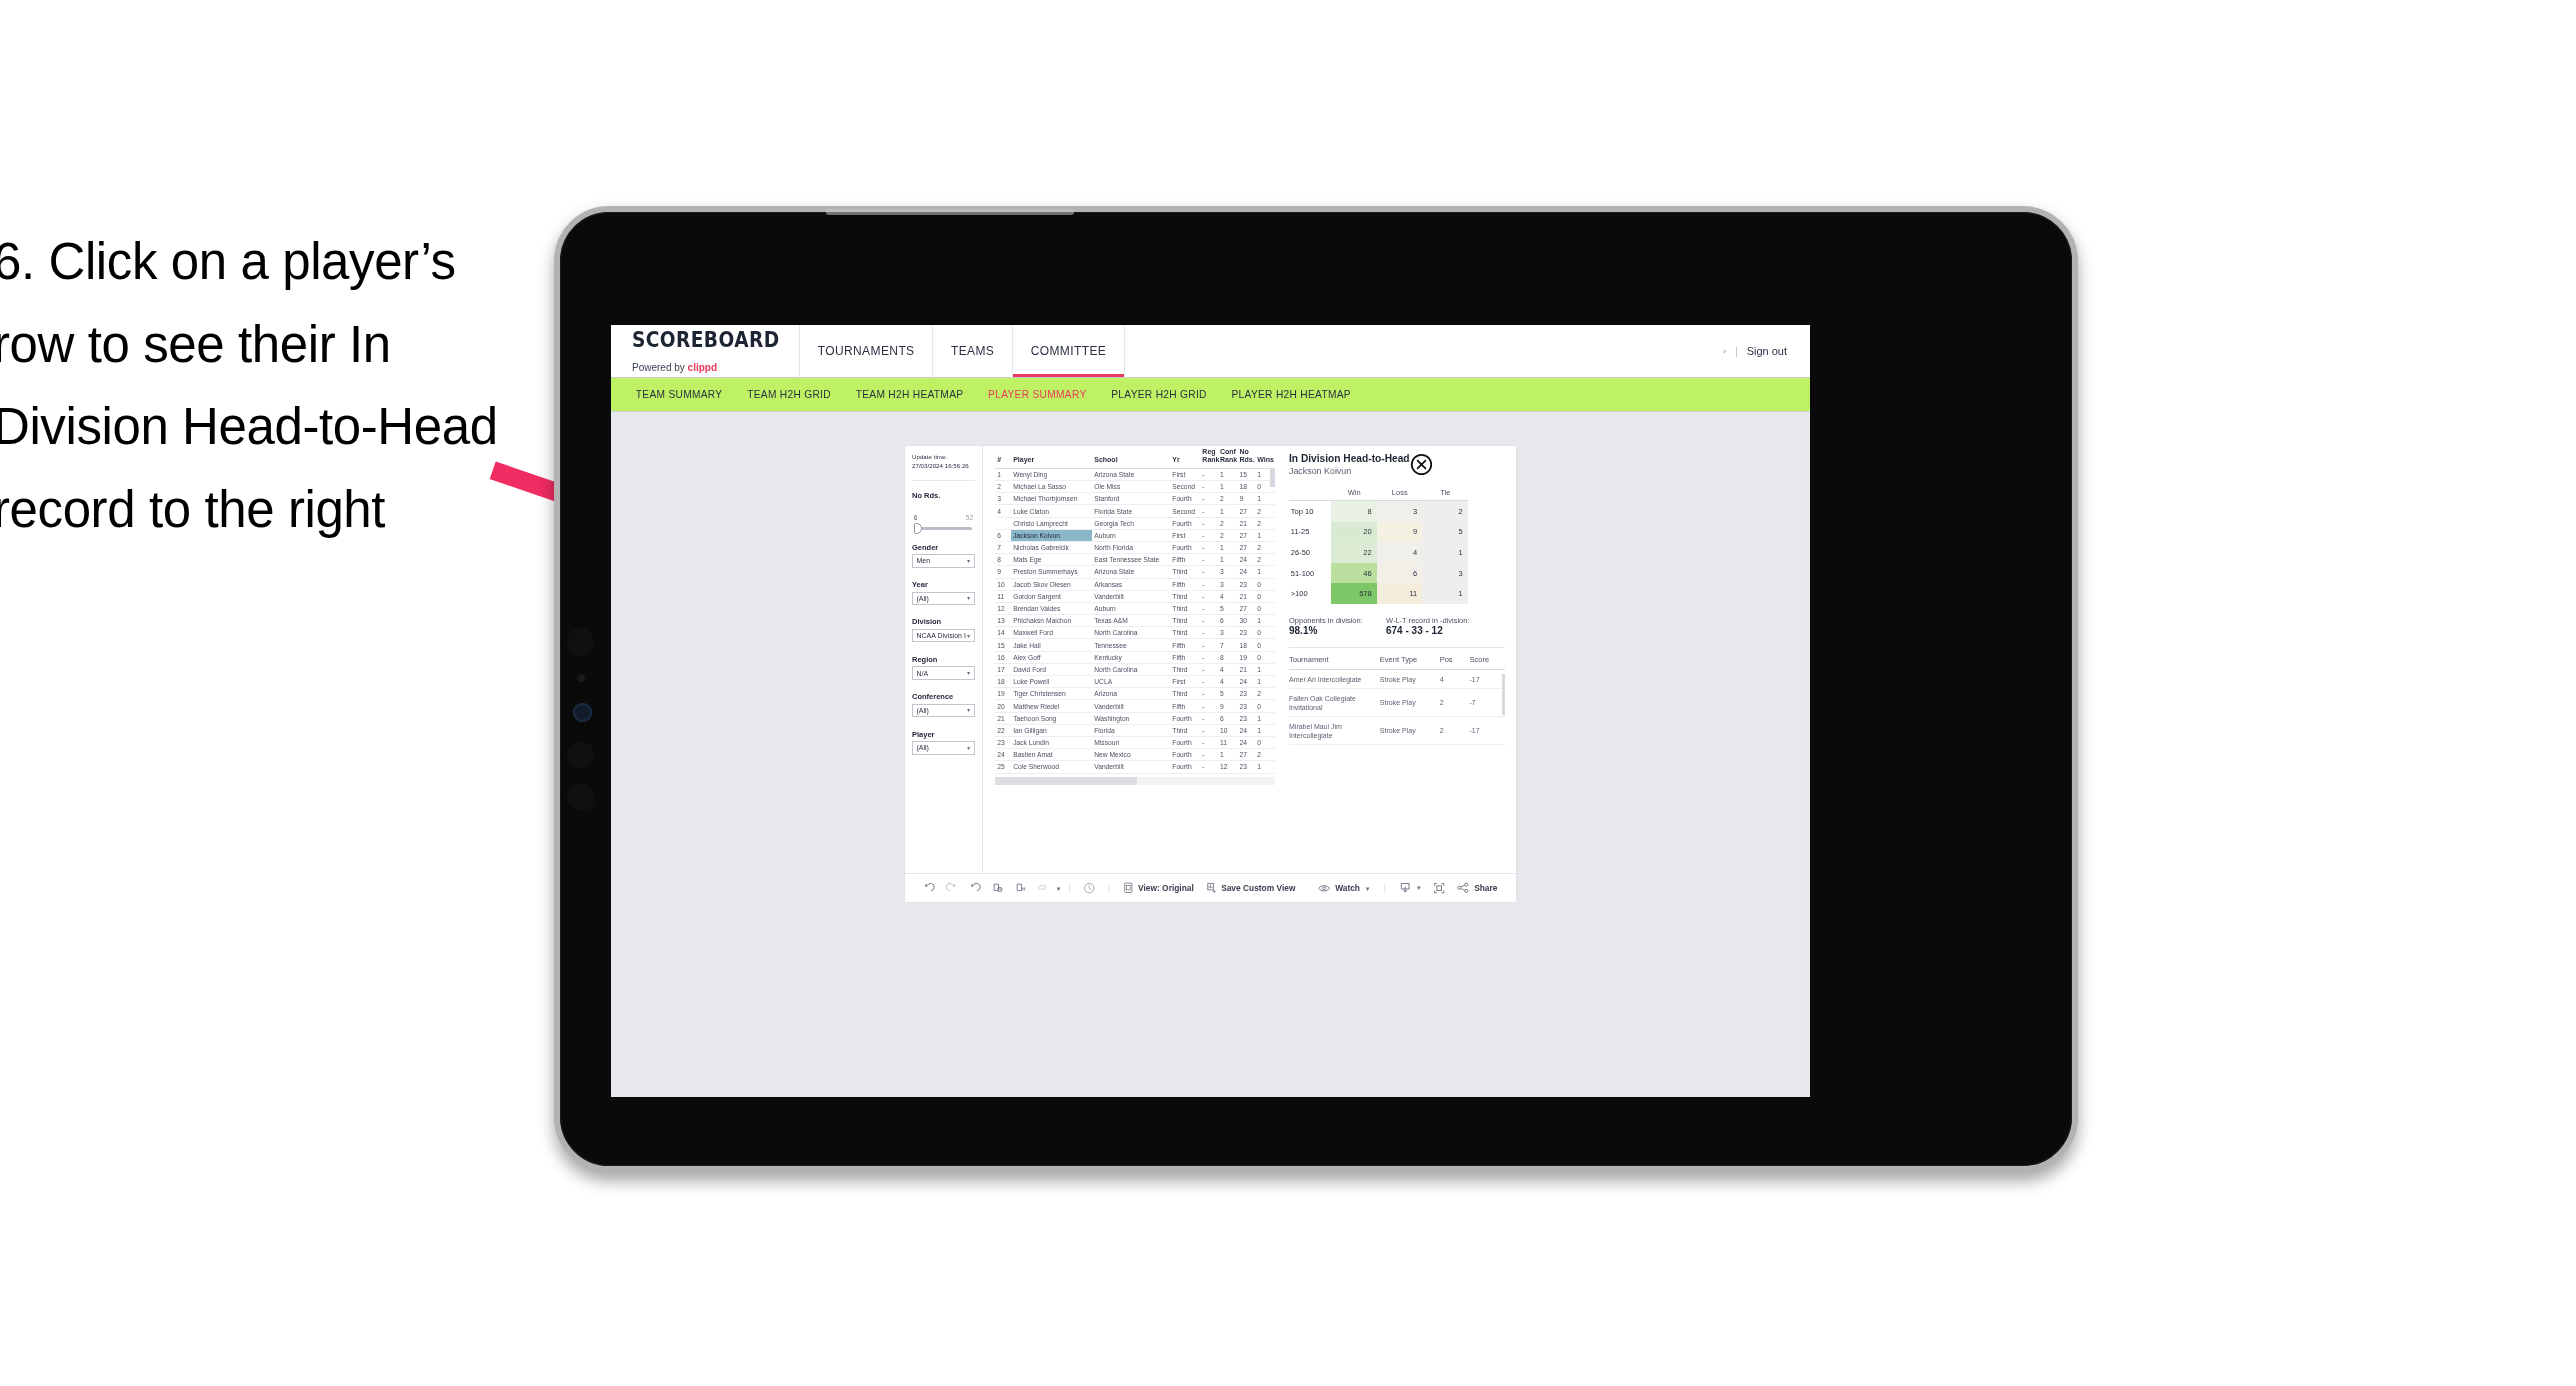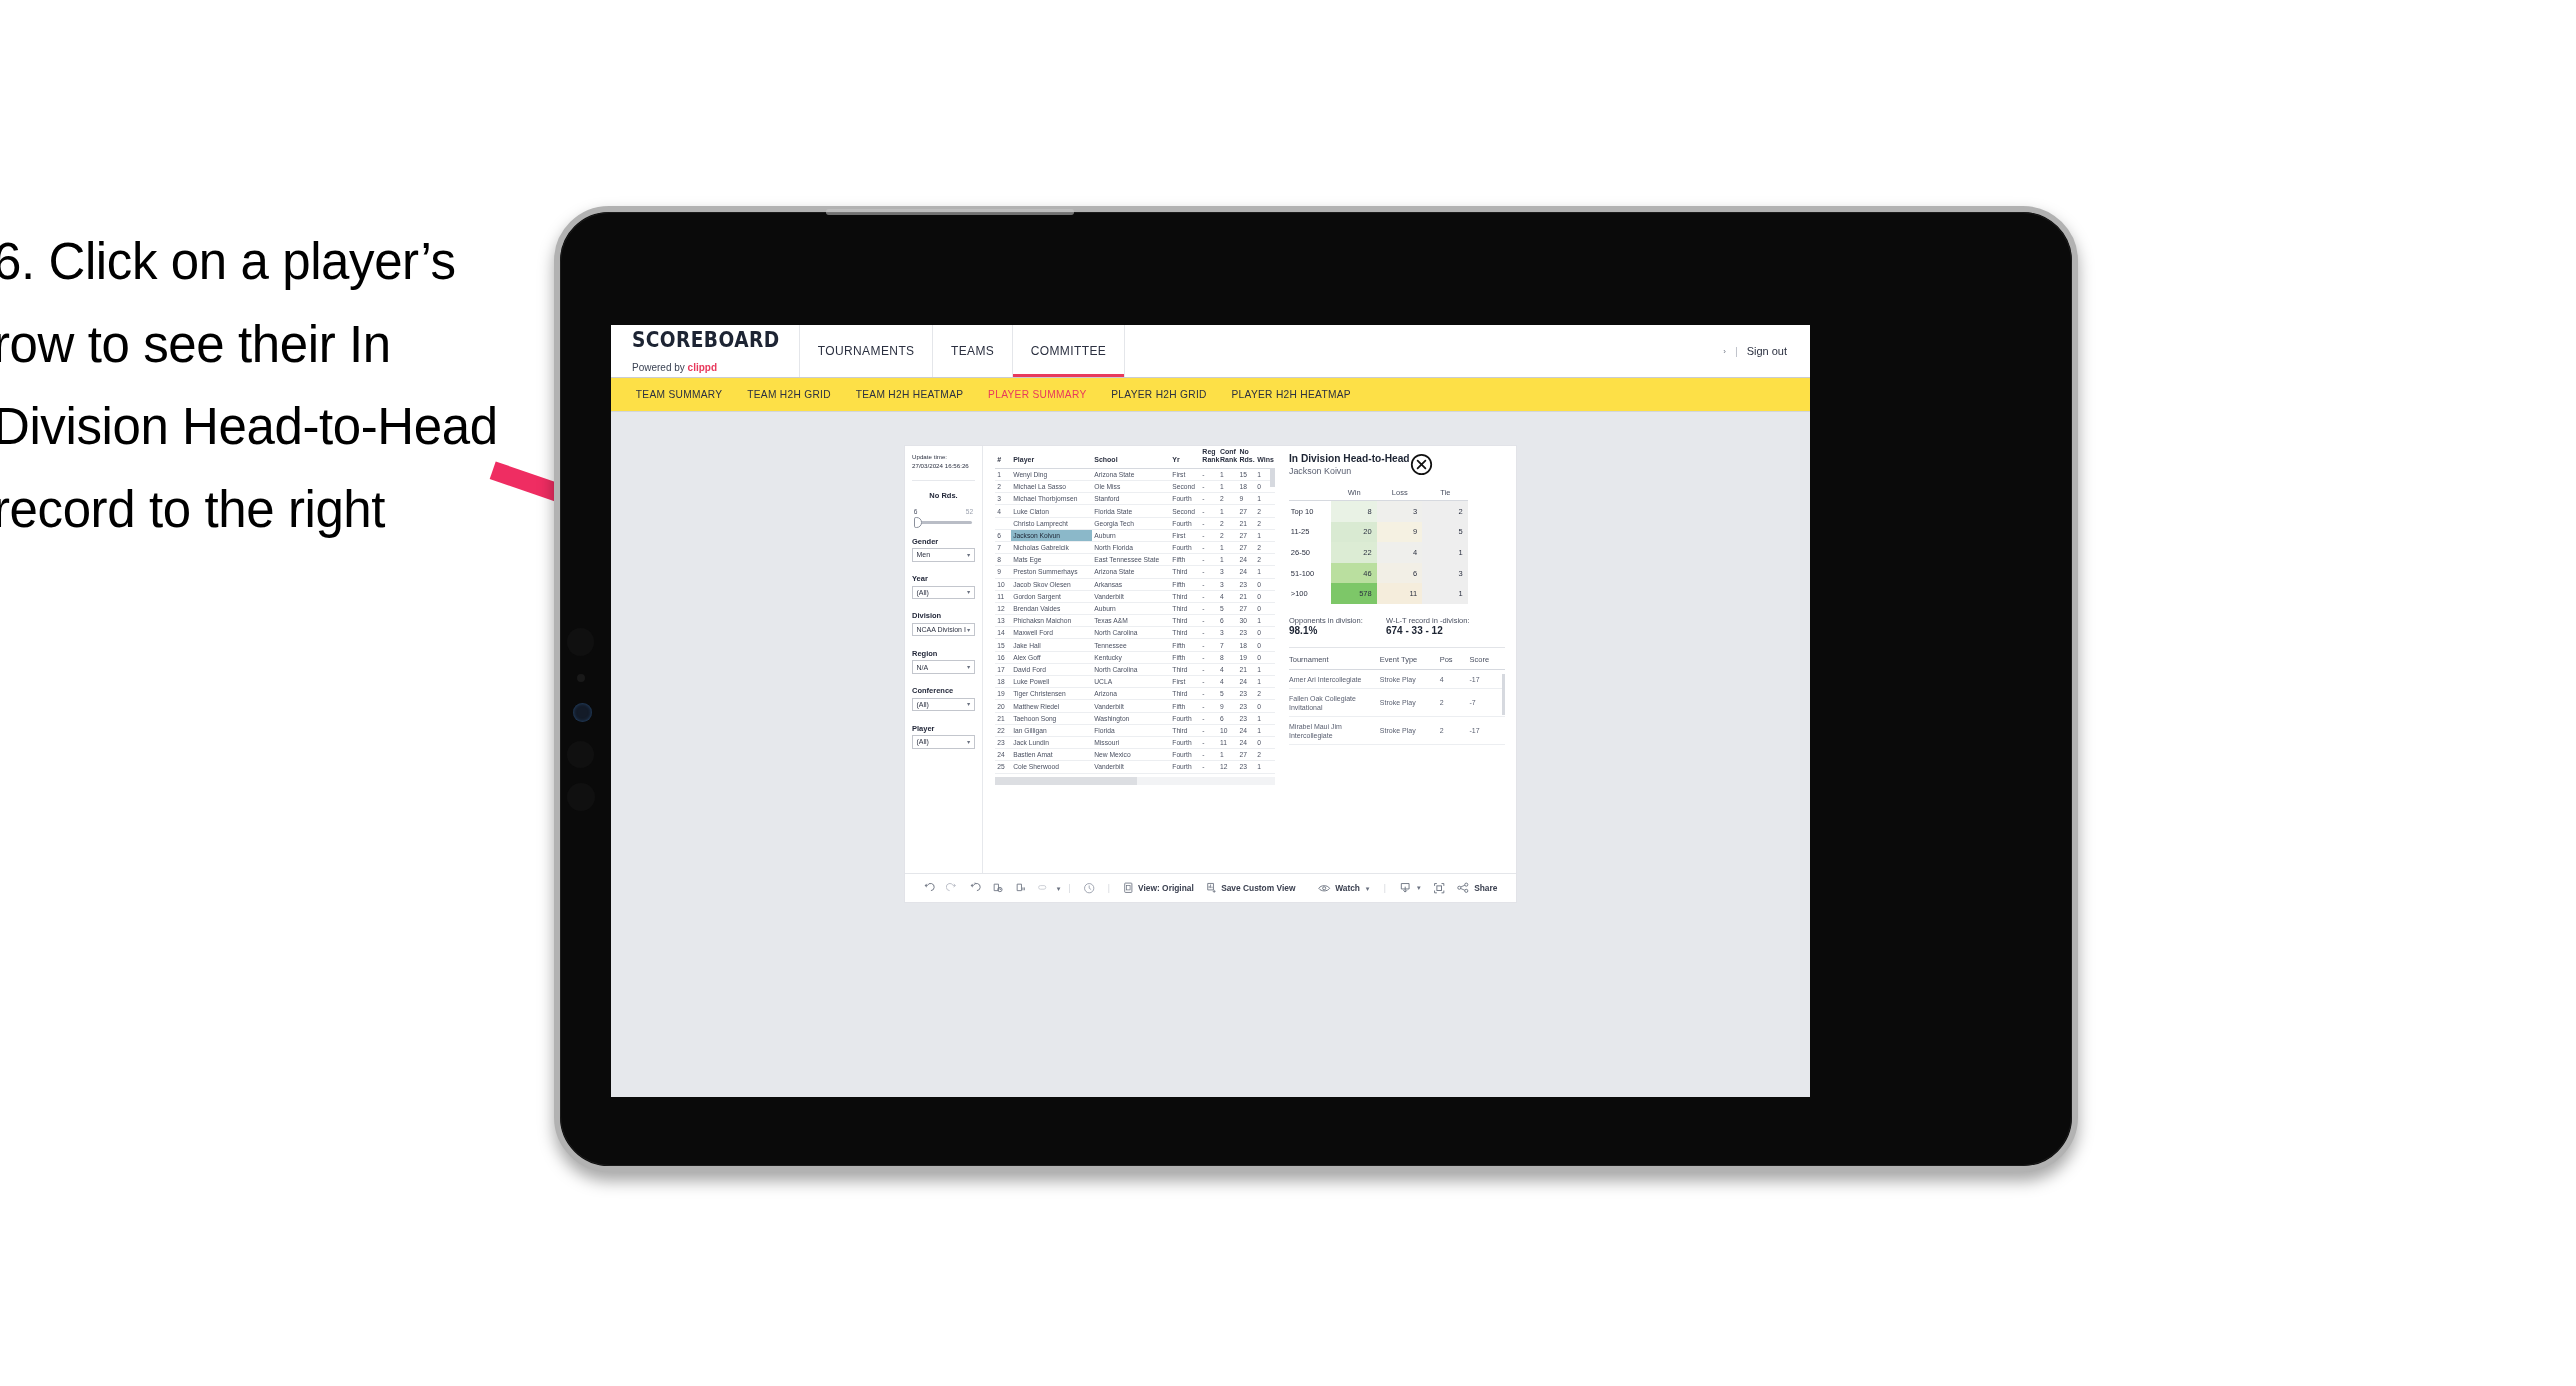--- a/index.html
+++ b/index.html
@@ -86,21 +86,21 @@
   .navtab.active::after{
     content:""; position:absolute; left:0; right:0; bottom:0; height:2.7px; background:#e8395c;
   }
   #navspacer { flex:1; }
   #signout-wrap { display:flex; align-items:center; gap:8.9px; padding-right:23px; font-size:11px; color:#2b3040; }
   #signout-caret { font-size:8px; color:#6b7280; }
   #signout-div { color:#b9bdc6; }
 
   
   #subnav {
-    height:34px; background:#fde047;
+    height:34px; background:#bef264;
     display:flex; align-items:center;
     border-bottom:0.9px solid #d2d5db;
     padding-left:12.4px;
   }
   .subtab { font-size:10.2px; color:#2b3040; padding:0 12.4px; letter-spacing:0.3px; }
   .subtab.active { color:#e8395c; }
 
   
   #canvas { padding:34px 0 0 0; height:calc(100% - 88px); background:#e6e8ec; }
   #sheet {
@@ -110,21 +110,21 @@
     box-shadow:0 0 0 0.9px #e1e3e8;
     display:flex; flex-direction:column;
     height:456px;
   }
   #sheet-body { flex:1; display:flex; overflow:hidden; }
 
   
   #rail { width:78px; border-right:0.9px solid #e6e8ec; padding:7px 7px 0 7px; flex:none; }
   #update-label { font-size:6.2px; color:#2b3040; line-height:1.45; }
   #rail hr { border:none; border-top:0.9px solid #e6e8ec; margin:8.9px 0 10.6px 0; }
-  .slider-title { font-size:7.5px; font-weight:bold; color:#23283a; text-align:center; margin-bottom:8px; }
+  .slider-title { font-size:7.5px; font-weight:bold; color:#23283a; text-align:left; margin-bottom:14px; }
   .slider-nums { display:flex; justify-content:space-between; font-size:6.6px; color:#4c5264; padding:0 1.8px; }
   .slider-nums .hi { color:#9aa0ad; }
   .slider-track { position:relative; height:3.5px; background:#b9bdc6; border-radius:1.8px; margin:5.3px 3.5px 0 3.5px; }
   .slider-knob { position:absolute; left:-1.8px; top:-3.5px; width:8px; height:10.6px; background:#ffffff;
                  border:1.3px solid #8c919d; border-radius:1.8px 5.3px 5.3px 1.8px; }
   .f-group { margin-top:12.4px; }
   .f-label { font-size:7.5px; font-weight:bold; color:#23283a; margin-bottom:2.7px; }
   .f-select {
     height:13.3px; border:0.9px solid #c3c6cd; background:#fff;
     display:flex; align-items:center; justify-content:space-between;

